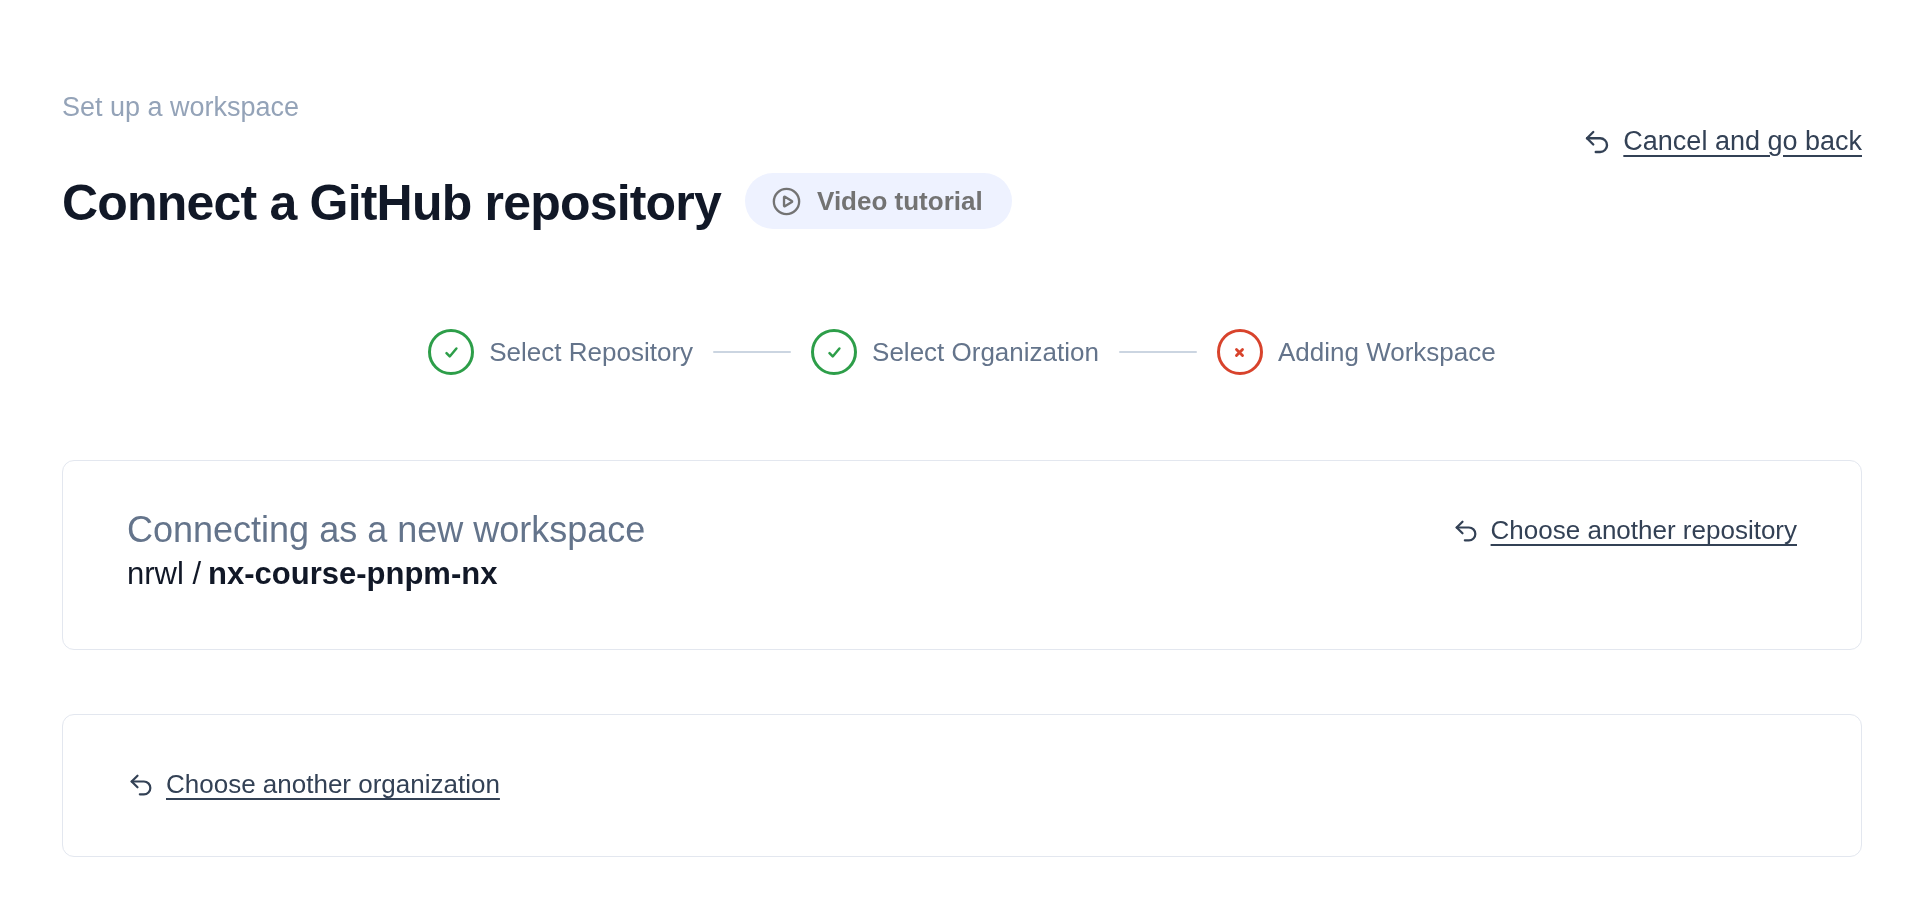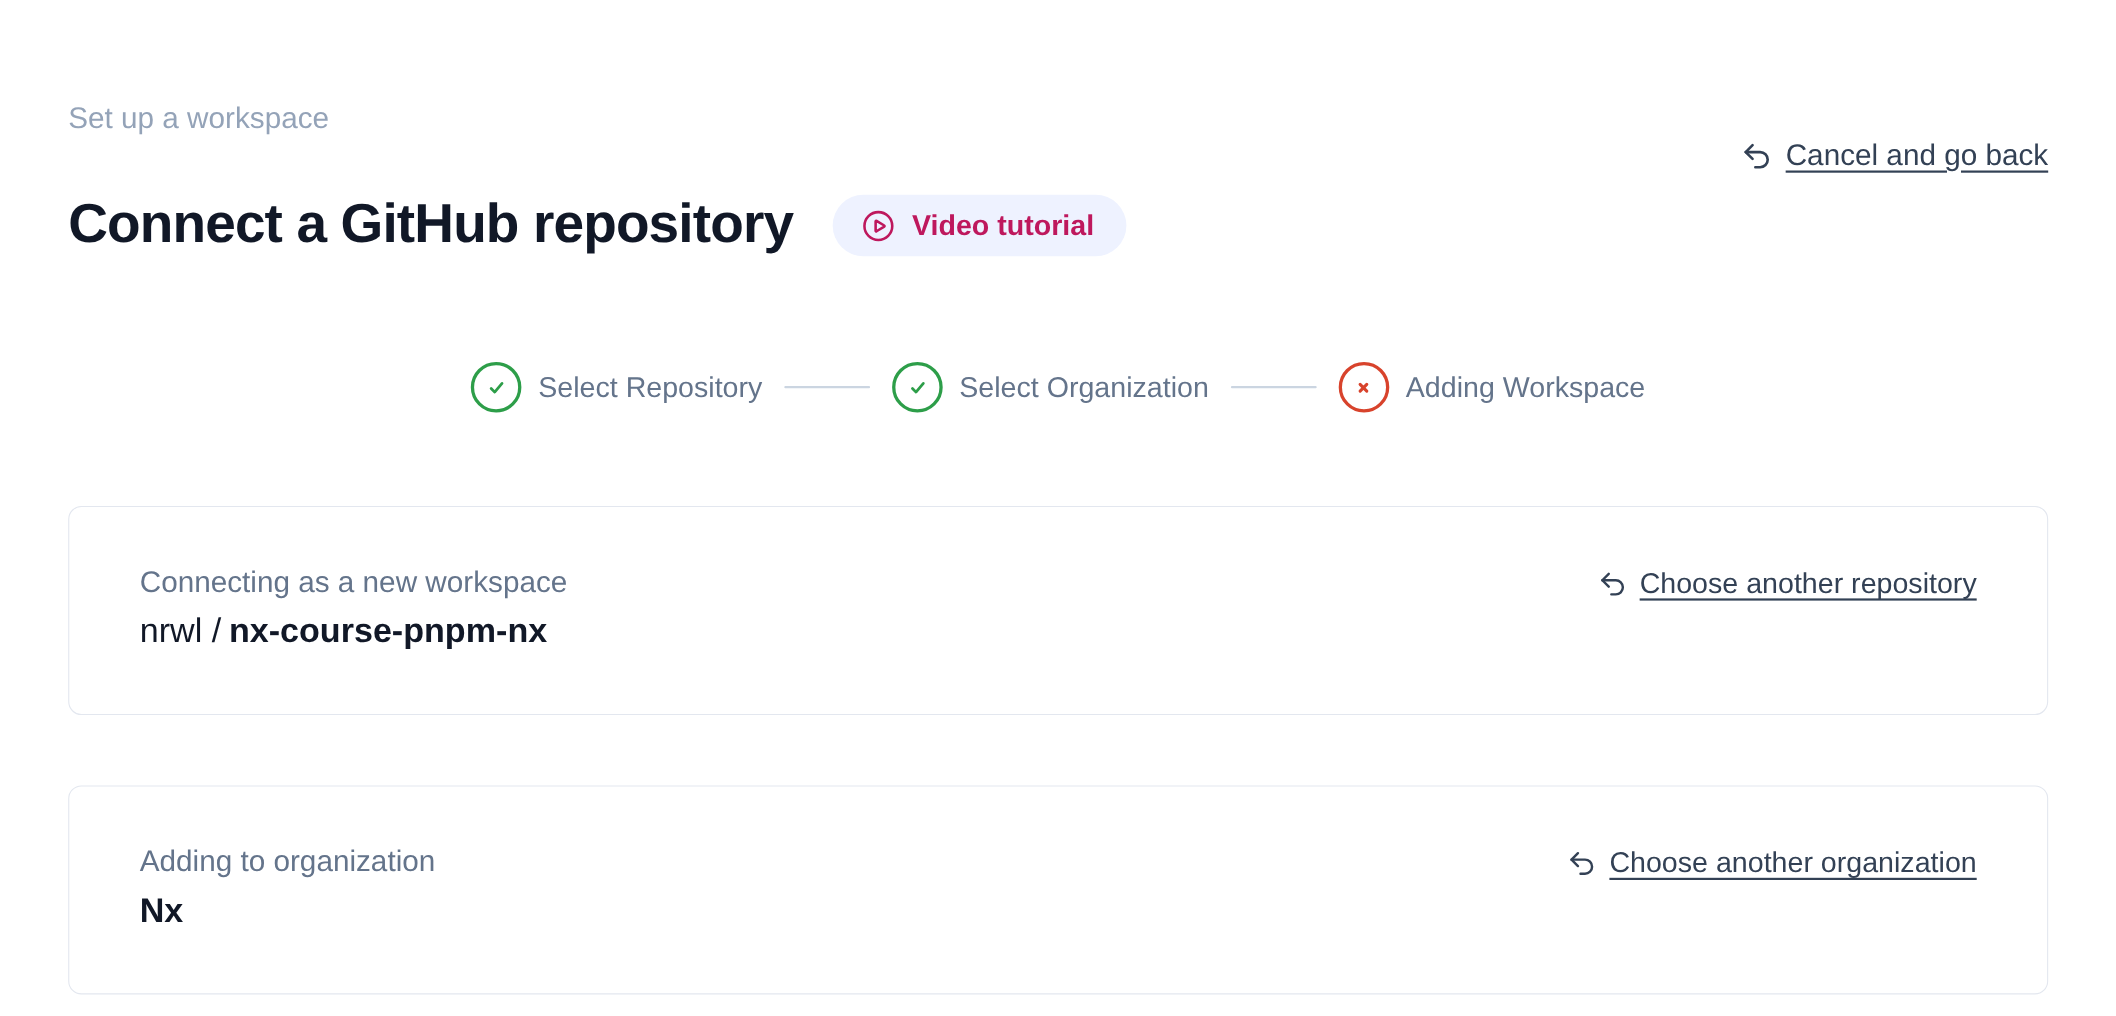--- a/index.html
+++ b/index.html
@@ -43,41 +43,41 @@
   .back-link .link-text {
     text-decoration: underline;
     text-decoration-thickness: 1.5px;
     text-underline-offset: 5px;
   }
   .back-link svg { width: 30px; height: 30px; flex: none; }
 
   
   .title-row {
     display: flex;
-    align-items: flex-end;
-    gap: 36px;
+    align-items: flex-start;
+    gap: 24px;
     margin-top: 16px;
   }
   .page-title {
     font-size: 50px;
     line-height: 60px;
     font-weight: 800;
     letter-spacing: -0.8px;
     color: #111827;
   }
   .pill-button {
     display: inline-flex;
     align-items: center;
     gap: 14px;
     height: 56px;
     padding: 0 29px 0 25px;
     border: none;
     border-radius: 28px;
     background: #eef2ff;
-    color: #be185d;
+    color: #737373;
     font-family: inherit;
     font-size: 26px;
     font-weight: 700;
     cursor: pointer;
     white-space: nowrap;
   }
   .pill-button svg { width: 33px; height: 33px; flex: none; }
 
   
   .stepper {
@@ -127,21 +127,21 @@
     border-radius: 12px;
     background: #ffffff;
     padding: 52px 64px 56px 64px;
     display: flex;
     justify-content: space-between;
     align-items: flex-start;
   }
   .card-repository { margin-top: 85px; }
   .card-organization { margin-top: 64px; }
   .card-label {
-    font-size: 27px;
+    font-size: 36px;
     line-height: 33px;
     color: #64748b;
     margin-bottom: 9px;
   }
   .card-value {
     font-size: 31px;
     line-height: 38px;
     color: #111827;
     font-weight: 700;
   }
@@ -231,24 +231,20 @@
         <svg viewBox="0 0 24 24" fill="none" stroke="currentColor" stroke-width="1.9" stroke-linecap="round" stroke-linejoin="round">
           <path d="M9 14 4 9l5-5"></path>
           <path d="M4 9h10.5a5.5 5.5 0 0 1 5.5 5.5 5.5 5.5 0 0 1-5.5 5.5H11"></path>
         </svg>
       </span>
       <span class="link-text">Choose another repository</span>
     </a>
   </section>
 
   <section class="card card-organization">
-    <div>
-      <div class="card-label">Adding to organization</div>
-      <div class="card-value">Nx</div>
-    </div>
     <a class="back-link">
       <span style="display:inline-flex;">
         <svg viewBox="0 0 24 24" fill="none" stroke="currentColor" stroke-width="1.9" stroke-linecap="round" stroke-linejoin="round">
           <path d="M9 14 4 9l5-5"></path>
           <path d="M4 9h10.5a5.5 5.5 0 0 1 5.5 5.5 5.5 5.5 0 0 1-5.5 5.5H11"></path>
         </svg>
       </span>
       <span class="link-text">Choose another organization</span>
     </a>
   </section>

